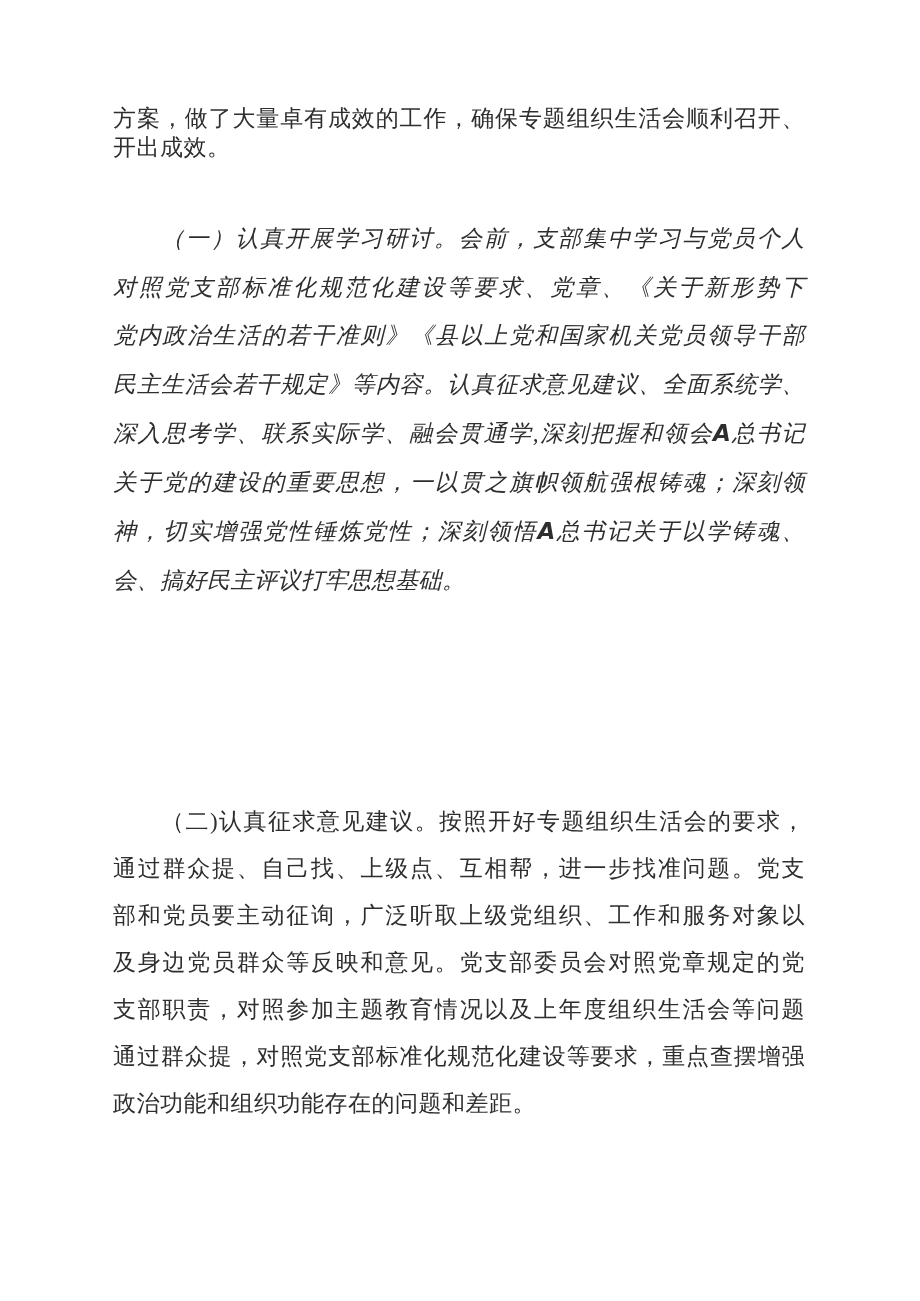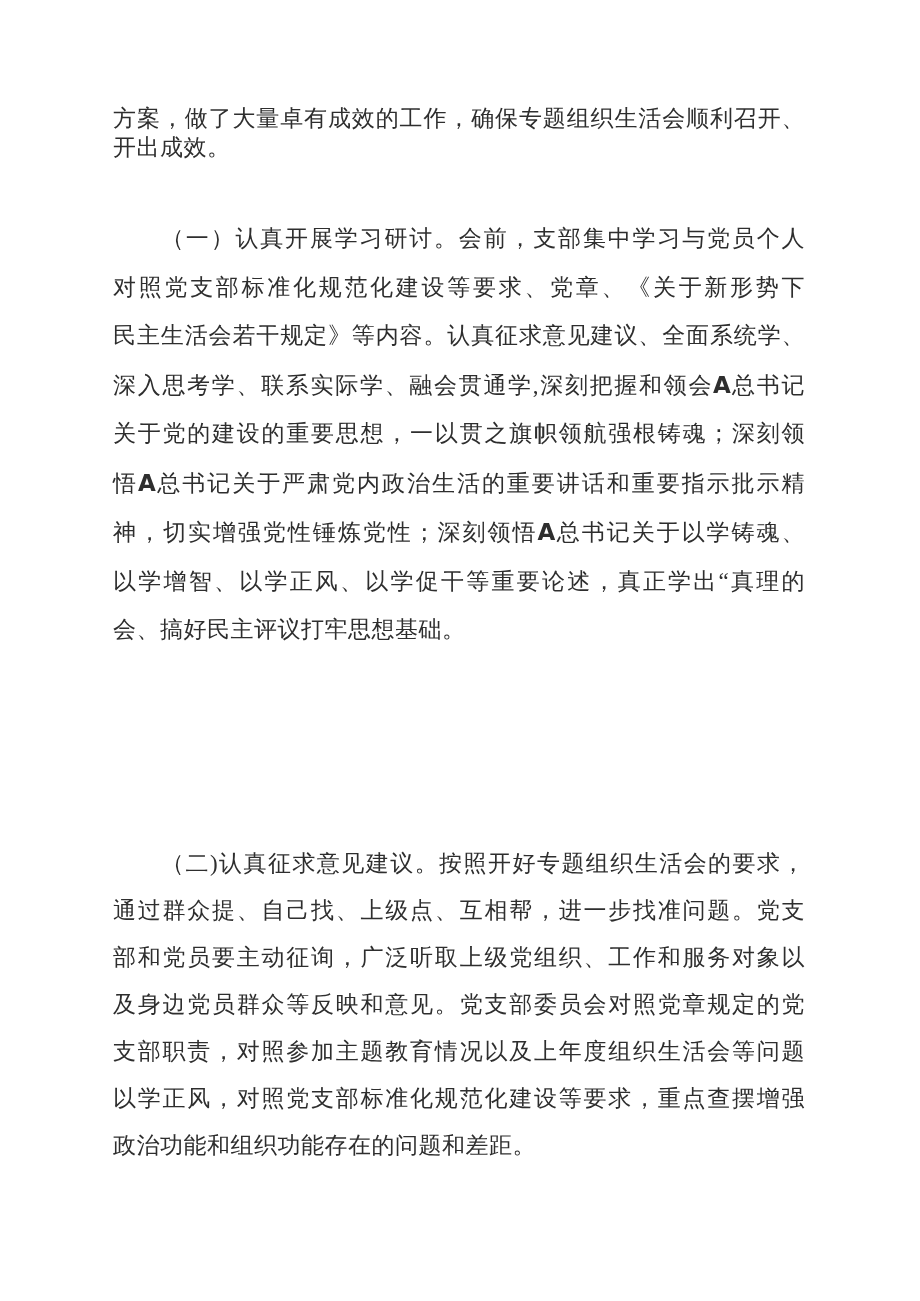--- a/index.html
+++ b/index.html
@@ -17,21 +17,21 @@
     color: #2e2e2e;
   }
   .para {
     position: absolute;
     left: 113px;
     width: 692px;
     font-size: 23px;
     letter-spacing: 0.5px;
   }
   .para-tight  { line-height: 28.5px; }
-  .para-loose  { line-height: 48.5px; }
+  .para-loose  { line-height: 48.5px; font-style: italic; }
   .para-loose2 { line-height: 47px; }
   .cjk-line {
     text-align: justify;
     text-align-last: justify;
     text-justify: inter-character;
     white-space: nowrap;
   }
   .cjk-line.lastline {
     text-align-last: left;
   }
@@ -50,32 +50,31 @@
 <div class="page">
 
   <div class="para para-tight" style="top:105px;">
     <div class="cjk-line">方案，做了大量卓有成效的工作，确保专题组织生活会顺利召开、</div>
     <div class="cjk-line lastline">开出成效。</div>
   </div>
 
   <div class="para para-loose" style="top:215px;">
     <div class="cjk-line indent">（一）认真开展学习研讨。会前，支部集中学习与党员个人</div>
     <div class="cjk-line">对照党支部标准化规范化建设等要求、党章、《关于新形势下</div>
+    <div class="cjk-line">党内政治生活的若干准则》《县以上党和国家机关党员领导干部</div>
     <div class="cjk-line">民主生活会若干规定》等内容。认真征求意见建议、全面系统学、</div>
     <div class="cjk-line">深入思考学、联系实际学、融会贯通学,深刻把握和领会<span class="latin">A</span>总书记</div>
     <div class="cjk-line">关于党的建设的重要思想，一以贯之旗帜领航强根铸魂；深刻领</div>
-    <div class="cjk-line">悟<span class="latin">A</span>总书记关于严肃党内政治生活的重要讲话和重要指示批示精</div>
     <div class="cjk-line">神，切实增强党性锤炼党性；深刻领悟<span class="latin">A</span>总书记关于以学铸魂、</div>
-    <div class="cjk-line">以学增智、以学正风、以学促干等重要论述，真正学出“真理的</div>
     <div class="cjk-line lastline">会、搞好民主评议打牢思想基础。</div>
   </div>
 
-  <div class="para para-loose2" style="top:840px;">
+  <div class="para para-loose2" style="top:798px;">
     <div class="cjk-line indent">（二)认真征求意见建议。按照开好专题组织生活会的要求，</div>
     <div class="cjk-line">通过群众提、自己找、上级点、互相帮，进一步找准问题。党支</div>
     <div class="cjk-line">部和党员要主动征询，广泛听取上级党组织、工作和服务对象以</div>
     <div class="cjk-line">及身边党员群众等反映和意见。党支部委员会对照党章规定的党</div>
     <div class="cjk-line">支部职责，对照参加主题教育情况以及上年度组织生活会等问题</div>
-    <div class="cjk-line">以学正风，对照党支部标准化规范化建设等要求，重点查摆增强</div>
+    <div class="cjk-line">通过群众提，对照党支部标准化规范化建设等要求，重点查摆增强</div>
     <div class="cjk-line lastline">政治功能和组织功能存在的问题和差距。</div>
   </div>
 
 </div>
 
 </body></html>

